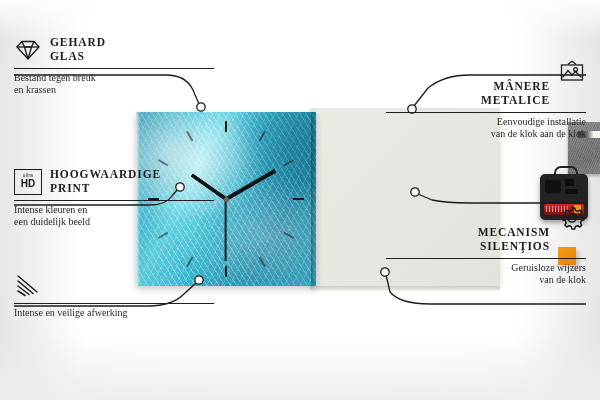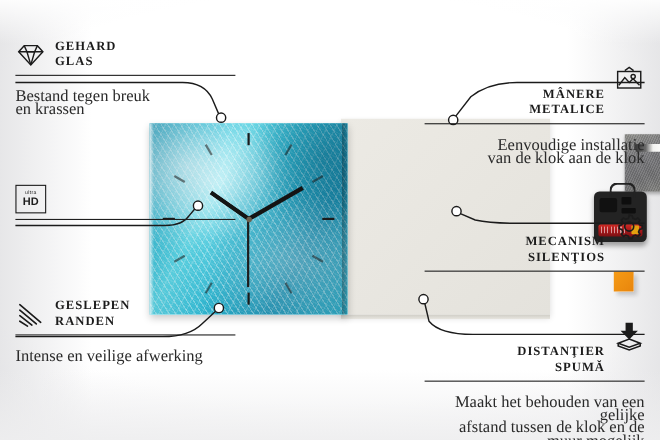--- a/index.html
+++ b/index.html
@@ -118,21 +118,21 @@
     background:#6d6150;}
 
   
   .callout{position:absolute;}
   .c-row{display:flex;align-items:center;gap:8px;}
   .c-title{
     font-size:11.5px;letter-spacing:0.9px;color:#1c1c1c;line-height:13.5px;
     text-transform:uppercase;font-weight:700;white-space:pre-line;
   }
   .rule{height:1.4px;background:#1f1f1f;}
-  .c-desc{font-size:15px;color:#2a2a2a;line-height:11.4px;white-space:pre-line;margin-top:14px;}
+  .c-desc{font-size:10px;color:#2a2a2a;line-height:11.4px;white-space:pre-line;margin-top:3px;}
   .left .c-row{justify-content:flex-start;}
   .left .c-desc{text-align:left;}
   .right .c-row{justify-content:flex-end;}
   .right .c-title{text-align:right;margin-top:44px;}
   .right .c-desc{text-align:right;}
 
   .ico{width:28px;height:26px;flex:0 0 28px;display:flex;align-items:center;justify-content:center;}
   .ico svg{display:block;}
   .hdbox{width:27px;height:24px;border:1.6px solid #1b1b1b;display:flex;flex-direction:column;
     align-items:center;justify-content:center;line-height:1;}
@@ -268,38 +268,40 @@
   </div>
 
   <div class="callout left" style="left:14px;top:168px;width:200px;">
     <div class="c-row">
       <span class="ico">
         <span class="hdbox">
           <span class="u">ultra</span>
           <span class="h">HD</span>
         </span>
       </span>
-    </div>
-    <div class="rule" style="width:200px;margin-top:5px;"></div>
+      <span class="c-title">HOOGWAARDIGE
+PRINT</span>
+    </div>
+    <div class="rule" style="width:200px;margin-top:5px;"></div>
+    <div class="c-desc">Intense kleuren en
+een duidelijk beeld</div>
   </div>
 
   <div class="callout left" style="left:14px;top:272px;width:200px;">
     <div class="c-row">
       <span class="ico">
         <svg width="28" height="24" viewBox="0 0 28 24">
           <g fill="none" stroke="#1b1b1b" stroke-width="1.5" stroke-linecap="round">
             <path d="M4 3 L23 19"></path>
             <path d="M4 8 L19 20.5"></path>
             <path d="M4 13 L15 21.5"></path>
             <path d="M4 18 L11 22.5"></path>
           </g>
         </svg>
       </span>
-      <span class="c-title">GESLEPEN
-RANDEN</span>
     </div>
     <div class="rule" style="width:200px;margin-top:5px;"></div>
     <div class="c-desc">Intense en veilige afwerking</div>
   </div>
 
   <div class="callout right" style="left:386px;top:36px;width:200px;">
     <div class="c-row">
       <span class="c-title">MÂNERE
 METALICE</span>
       <span class="ico">
@@ -311,48 +313,32 @@
             <circle cx="17.6" cy="9.6" r="1.9"></circle>
           </g>
         </svg>
       </span>
     </div>
     <div class="rule" style="width:200px;margin-top:5px;"></div>
     <div class="c-desc">Eenvoudige installatie
 van de klok aan de klok</div>
   </div>
 
-  <div class="callout right" style="left:386px;top:170px;width:200px;">
+  <div class="callout right" style="left:386px;top:182px;width:200px;">
     <div class="c-row">
       <span class="c-title">MECANISM
 SILENŢIOS</span>
       <span class="ico">
         <svg width="28" height="26" viewBox="0 0 28 26">
           <g fill="none" stroke="#1b1b1b" stroke-width="1.5">
             <path d="M14 2.6 l2.7 .55 .75 2.3 2.3 .95 2.1-1.25 1.9 1.9 -1.25 2.1 .95 2.3 2.3 .75 0 2.7 -2.3 .75 -.95 2.3 1.25 2.1 -1.9 1.9 -2.1-1.25 -2.3 .95 -.75 2.3 -2.7 0 -.75-2.3 -2.3-.95 -2.1 1.25 -1.9-1.9 1.25-2.1 -.95-2.3 -2.3-.75 0-2.7 2.3-.75 .95-2.3 -1.25-2.1 1.9-1.9 2.1 1.25 2.3-.95 .75-2.3 z"></path>
             <circle cx="14" cy="13" r="4.1"></circle>
           </g>
         </svg>
       </span>
     </div>
     <div class="rule" style="width:200px;margin-top:5px;"></div>
-  </div>
-
-  <div class="callout right" style="left:386px;top:270px;width:200px;">
-    <div class="c-row">
-      <span class="c-title">DISTANŢIER
-SPUMĂ</span>
-      <span class="ico">
-        <svg width="28" height="28" viewBox="0 0 28 28">
-          <g fill="none" stroke="#1b1b1b" stroke-width="1.4">
-            <path d="M11.4 2 L16.6 2 L16.6 9.4 L20.2 9.4 L14 15.6 L7.8 9.4 L11.4 9.4 Z" fill="#1b1b1b"></path>
-            <path d="M14 16.2 L24 20 L14 23.6 L4 20 Z"></path>
-            <path d="M4 20 L4 22.6 L14 26.2 L24 22.6 L24 20"></path>
-          </g>
-        </svg>
-      </span>
-    </div>
-    <div class="rule" style="width:200px;margin-top:5px;"></div>
-    <div class="c-desc">Maakt het behouden van een gelijke
-afstand tussen de klok en de muur mogelijk</div>
-  </div>
+    <div class="c-desc">Geruisloze wijzers
+van de klok</div>
+  </div>
+
 
 </div>
 
 </body></html>

